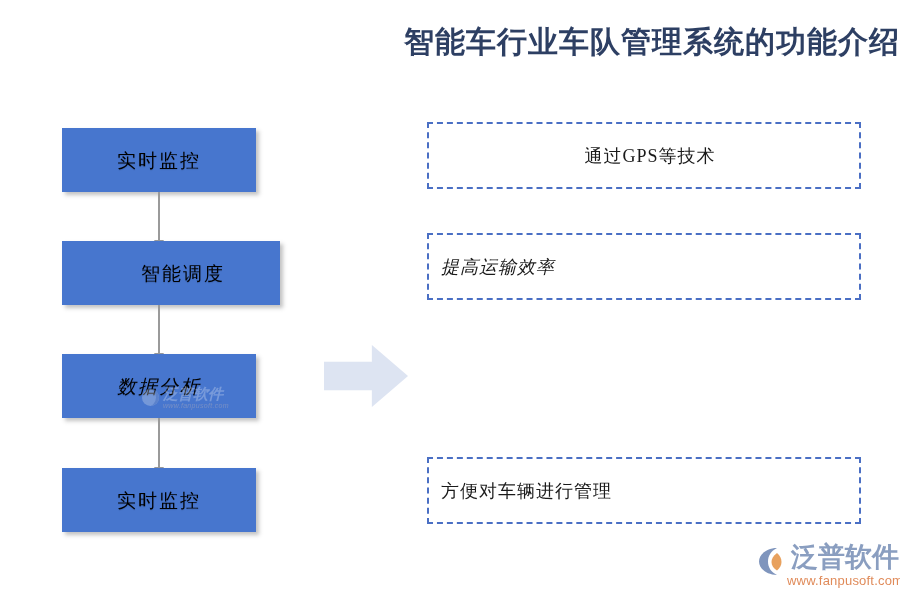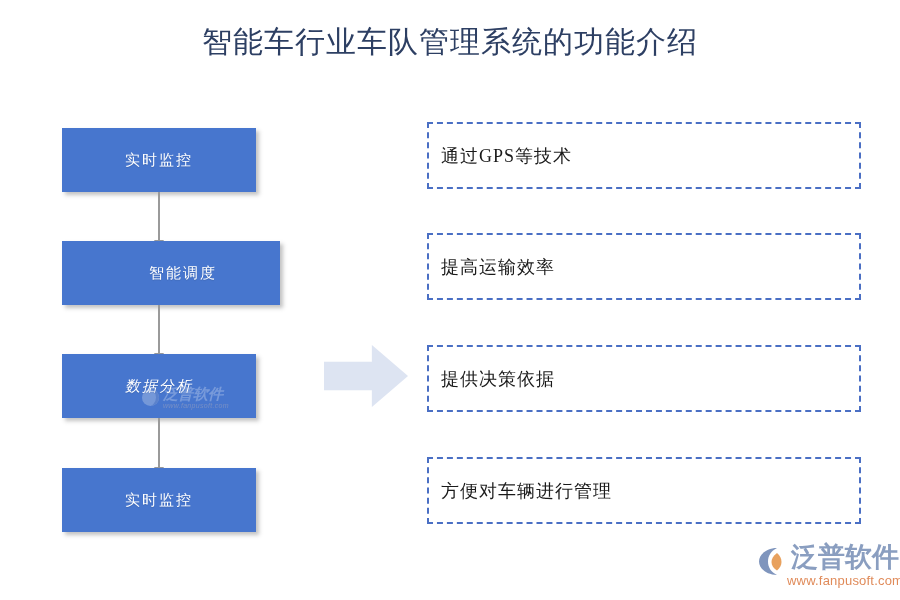--- a/index.html
+++ b/index.html
@@ -15,23 +15,23 @@
     font-family: "Liberation Serif", "DejaVu Serif", serif;
     -webkit-font-smoothing: antialiased;
   }
 
   
   #page-title {
     position: absolute;
     left: 0;
     top: 22px;
     width: 900px;
-    text-align: center;
+    text-align: right;
     font-size: 30px;
-    font-weight: normal;
+    font-weight: bold;
     color: #2d3f63;
     letter-spacing: 1px;
     white-space: nowrap;
   }
 
   
   #flow-column {
     position: absolute;
     left: 62px;
     top: 128px;
@@ -44,22 +44,22 @@
     width: 194px;
     height: 64px;
     background: #4776ce;
     box-shadow: 3px 3px 4px rgba(120,120,120,0.45);
     display: flex;
     align-items: center;
     justify-content: center;
     overflow: visible;
   }
   .flow-step-label {
-    color: #ffffff;
-    font-size: 15px;
+    color: #000000;
+    font-size: 19px;
     letter-spacing: 2px;
     line-height: 1;
     text-shadow: 0 1px 1px rgba(0,0,0,0.12);
   }
   .flow-step.s0 { top: 0px; }
   .flow-step.s1 { top: 113px; padding-left: 24px; }
   .flow-step.s2 { top: 226px; font-style: italic; }
   .flow-step.s3 { top: 340px; }
 
   
@@ -156,22 +156,22 @@
   .detail-box {
     position: absolute;
     left: 0;
     width: 434px;
     height: 67px;
     border: 2px dashed #4a6fc4;
     box-sizing: border-box;
     display: flex;
     align-items: center;
   }
-  .detail-box.d0 { top: 0px; }
-  .detail-box.d1 { top: 111px; }
+  .detail-box.d0 { top: 0px; justify-content: center; }
+  .detail-box.d1 { top: 111px; font-style: italic; }
   .detail-box.d2 { top: 223px; }
   .detail-box.d3 { top: 335px; }
   .detail-label {
     padding-left: 12px;
     font-size: 18px;
     color: #1a1a1a;
     letter-spacing: 1px;
     line-height: 1;
     white-space: nowrap;
   }
@@ -252,23 +252,20 @@
 <div id="detail-column">
 
   <div class="detail-box d0">
     <span class="detail-label">通过GPS等技术</span>
   </div>
 
   <div class="detail-box d1">
     <span class="detail-label">提高运输效率</span>
   </div>
 
-  <div class="detail-box d2">
-    <span class="detail-label">提供决策依据</span>
-  </div>
 
   <div class="detail-box d3">
     <span class="detail-label">方便对车辆进行管理</span>
   </div>
 </div>
 
 <div id="brand-logo">
   <svg class="logo-mark" viewBox="0 0 30 30">
     <path d="M20 2 C9 2 2 9 2 15.5 C2 22 9 29 20 29 C14 26 11 21.5 11 15.5 C11 9.5 14 5 20 2 Z" fill="#7f95bd"></path>
     <path d="M20 7 C16 10 14.5 13 14.5 16 C14.5 19.5 16.5 22.5 20 24.5 C23 22 24.5 19 24.5 16 C24.5 12.5 23 9.5 20 7 Z" fill="#e8a15e"></path>

